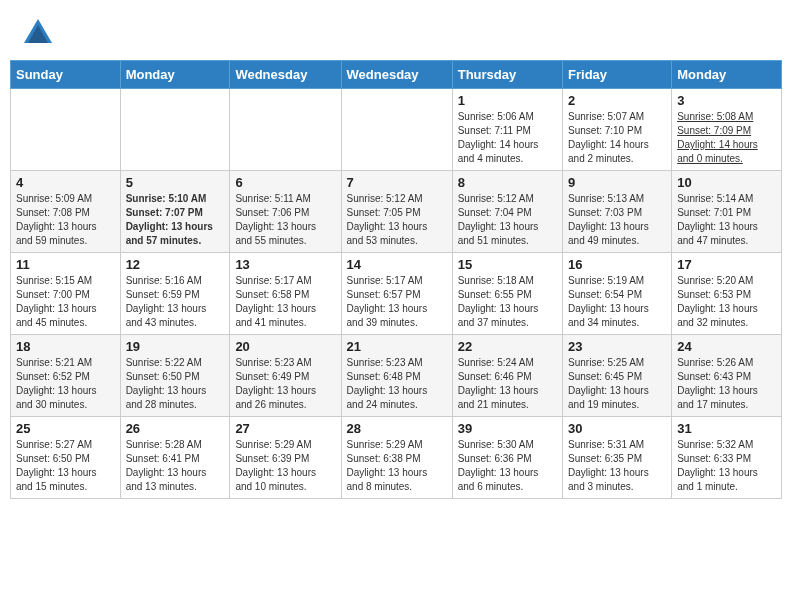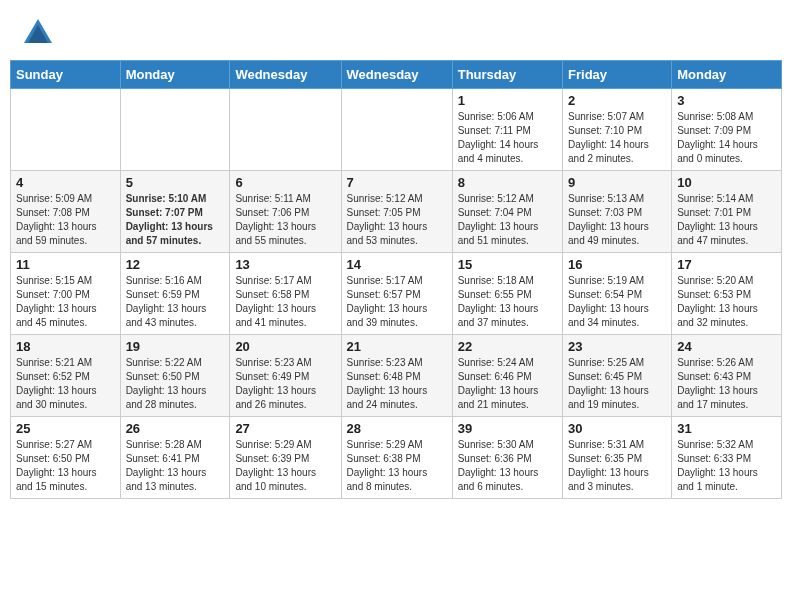--- a/index.html
+++ b/index.html
@@ -136,21 +136,21 @@
         </td>
         <td>
           <span class="day-number">2</span>
           <div class="day-info" style="white-space: pre-line;">Sunrise: 5:07 AM
 Sunset: 7:10 PM
 Daylight: 14 hours
 and 2 minutes.</div>
         </td>
         <td>
           <span class="day-number">3</span>
-          <div class="day-info" style="white-space: pre-line;">Sunrise: 5:08 AM
+          <div class="day-info" style="white-space: pre-line; text-decoration: underline;">Sunrise: 5:08 AM
 Sunset: 7:09 PM
 Daylight: 14 hours
 and 0 minutes.</div>
         </td>
       </tr>
       <tr>
         <td>
           <span class="day-number">4</span>
           <div class="day-info" style="white-space: pre-line;">Sunrise: 5:09 AM
 Sunset: 7:08 PM

